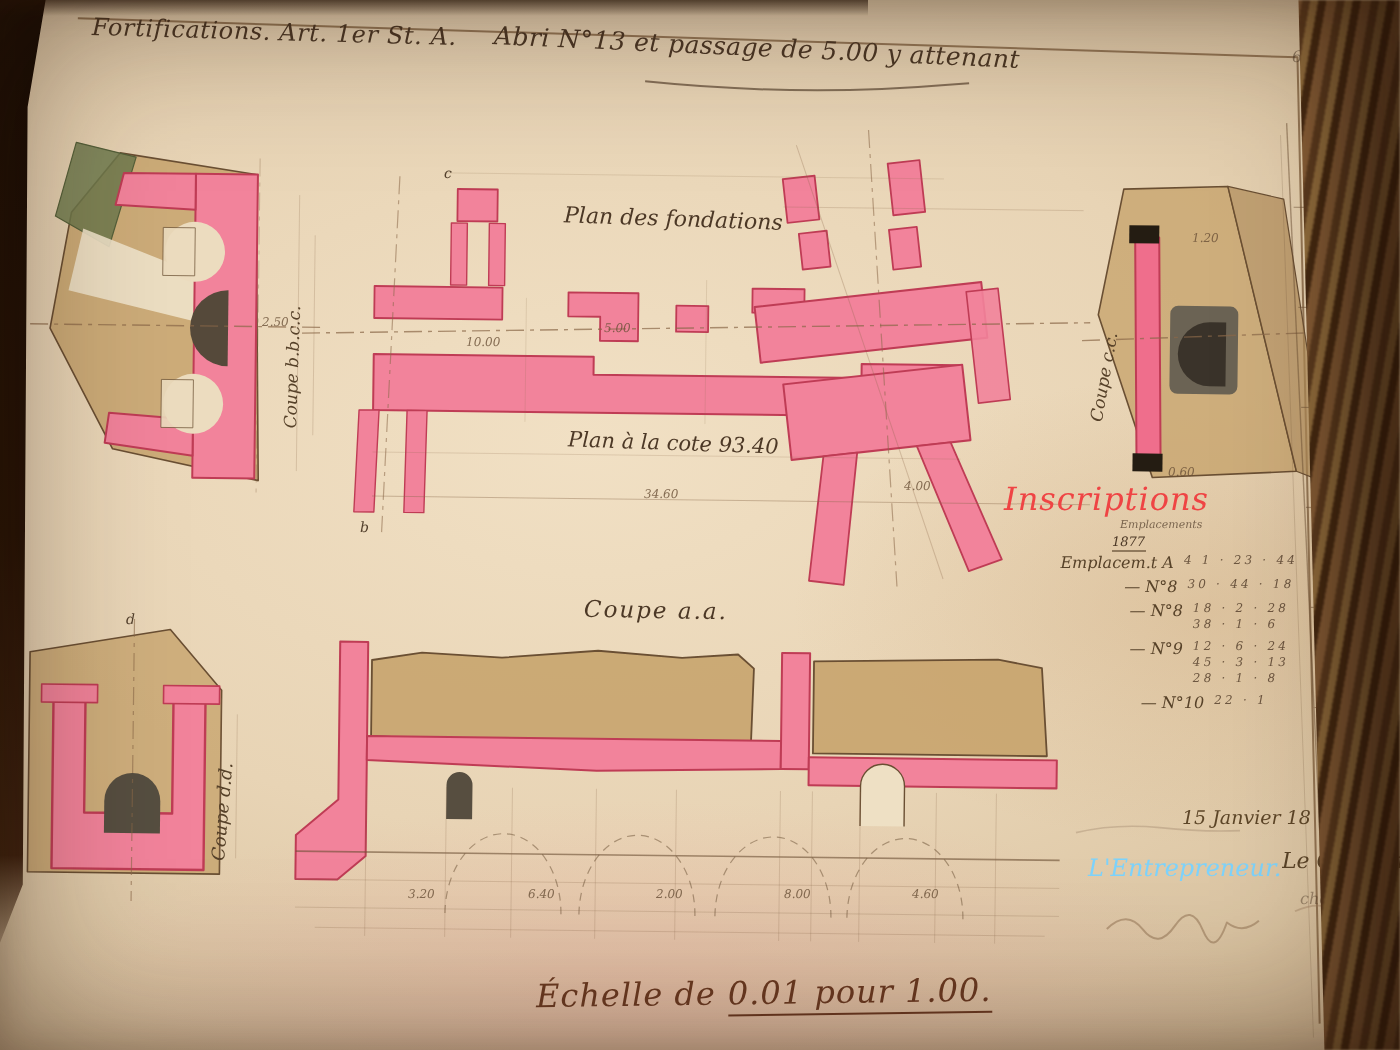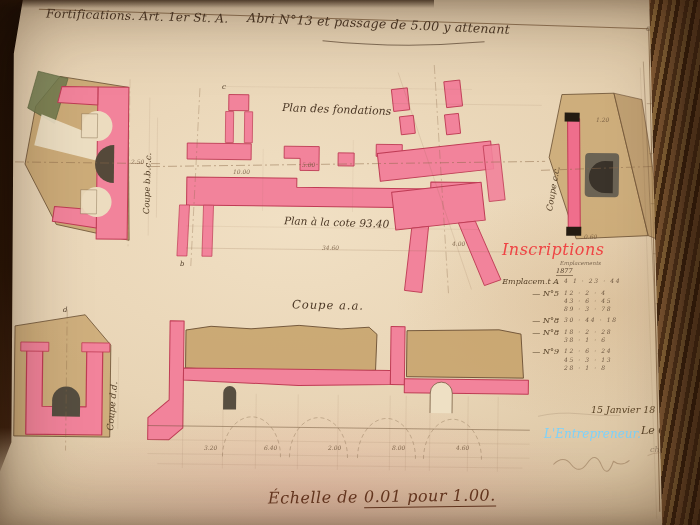--- a/index.html
+++ b/index.html
@@ -36,21 +36,21 @@
   #lbl-fond{left:282px;top:103px;font-size:11px;transform:rotate(2deg);}
   #lbl-cote{left:284px;top:216px;font-size:10.5px;transform:rotate(2deg);}
   #lbl-aa{left:292px;top:298px;font-size:11.5px;transform:rotate(1deg);letter-spacing:1px;}
   #lbl-bb{left:141px;top:214px;font-size:8.5px;transform:rotate(-88deg);}
   #lbl-cc{left:544px;top:210px;font-size:8.5px;transform:rotate(-80deg);}
   #lbl-dd{left:105px;top:430px;font-size:9px;transform:rotate(-85deg);}
   #ins-title{left:502px;top:240px;font-size:16px;letter-spacing:.5px;color:#ef4444;}
   #ins-colhead{left:560px;top:260px;font-size:5.5px;opacity:.7;}
   #ins-year{left:556px;top:267px;font-size:6.5px;border-bottom:.5px solid rgba(90,68,44,.6);}
   #ins-rows{position:absolute;left:497px;top:277px;width:180px;}
-  .ins-row{display:flex;gap:5px;margin-bottom:3px;align-items:flex-start;}
+  .ins-row{display:flex;gap:5px;margin-bottom:3px;align-items:flex-start;justify-content:center;}
   .ins-row .lab{width:62px;text-align:right;font-size:8px;font-style:italic;color:#574229;flex:none;}
   .ins-row .num{font-size:6px;letter-spacing:1.6px;line-height:1.35;color:#5a4430;opacity:.85;
     white-space:pre-line;font-style:italic;}
   #date{left:591px;top:404px;font-size:9.5px;color:#5d4628;font-style:italic;}
   #entrep{left:544px;top:427px;font-size:12px;color:#7dd3fc;}
   #capit{left:641px;top:424px;font-size:11px;width:60px;overflow:hidden;color:#5a4428;}
   #capit2{left:650px;top:445px;font-size:8px;opacity:.45;width:50px;overflow:hidden;}
   #scale{left:268px;top:487px;font-size:16px;transform:rotate(-.8deg);color:#6b3a22;letter-spacing:.5px;}
   #scale .val{border-bottom:1.2px solid #6b3a22;padding-bottom:1px;margin-left:6px;}
 </style>
@@ -192,39 +192,37 @@
   <div id="ins-title" class="hw">Inscriptions</div>
   <div id="ins-colhead" class="hw">Emplacements</div>
   <div id="ins-year" class="hw">1877</div>
 
   <div id="ins-rows">
     <div class="ins-row">
       <span class="lab">Emplacem.t A</span>
       <span class="num">4 1 · 23 · 44</span>
       </div>
     <div class="ins-row">
-      <span class="lab">— N°5</span>
-      <span class="num">12 · 2 · 4
-43 · 6 · 45
-89 · 3 · 78</span>
-      </div>
-    <div class="ins-row">
       <span class="lab">— N°8</span>
       <span class="num">30 · 44 · 18</span>
       </div>
     <div class="ins-row">
       <span class="lab">— N°8</span>
       <span class="num">18 · 2 · 28
 38 · 1 · 6</span>
       </div>
     <div class="ins-row">
       <span class="lab">— N°9</span>
       <span class="num">12 · 6 · 24
 45 · 3 · 13
 28 · 1 · 8</span>
+      </div>
+    <div class="ins-row">
+      <span class="lab">— N°10</span>
+      <span class="num">22 · 1</span>
       </div>
   </div>
 
   <div id="date" class="hw">15 Janvier 18</div>
   <div id="entrep" class="hw">L'Entrepreneur.</div>
   <div id="capit" class="hw">Le Capitaine</div>
   <div id="capit2" class="hw">chef du</div>
 
   <div id="scale" class="hw">
     <span>Échelle de</span><span class="val">0.01 pour 1.00.</span>

